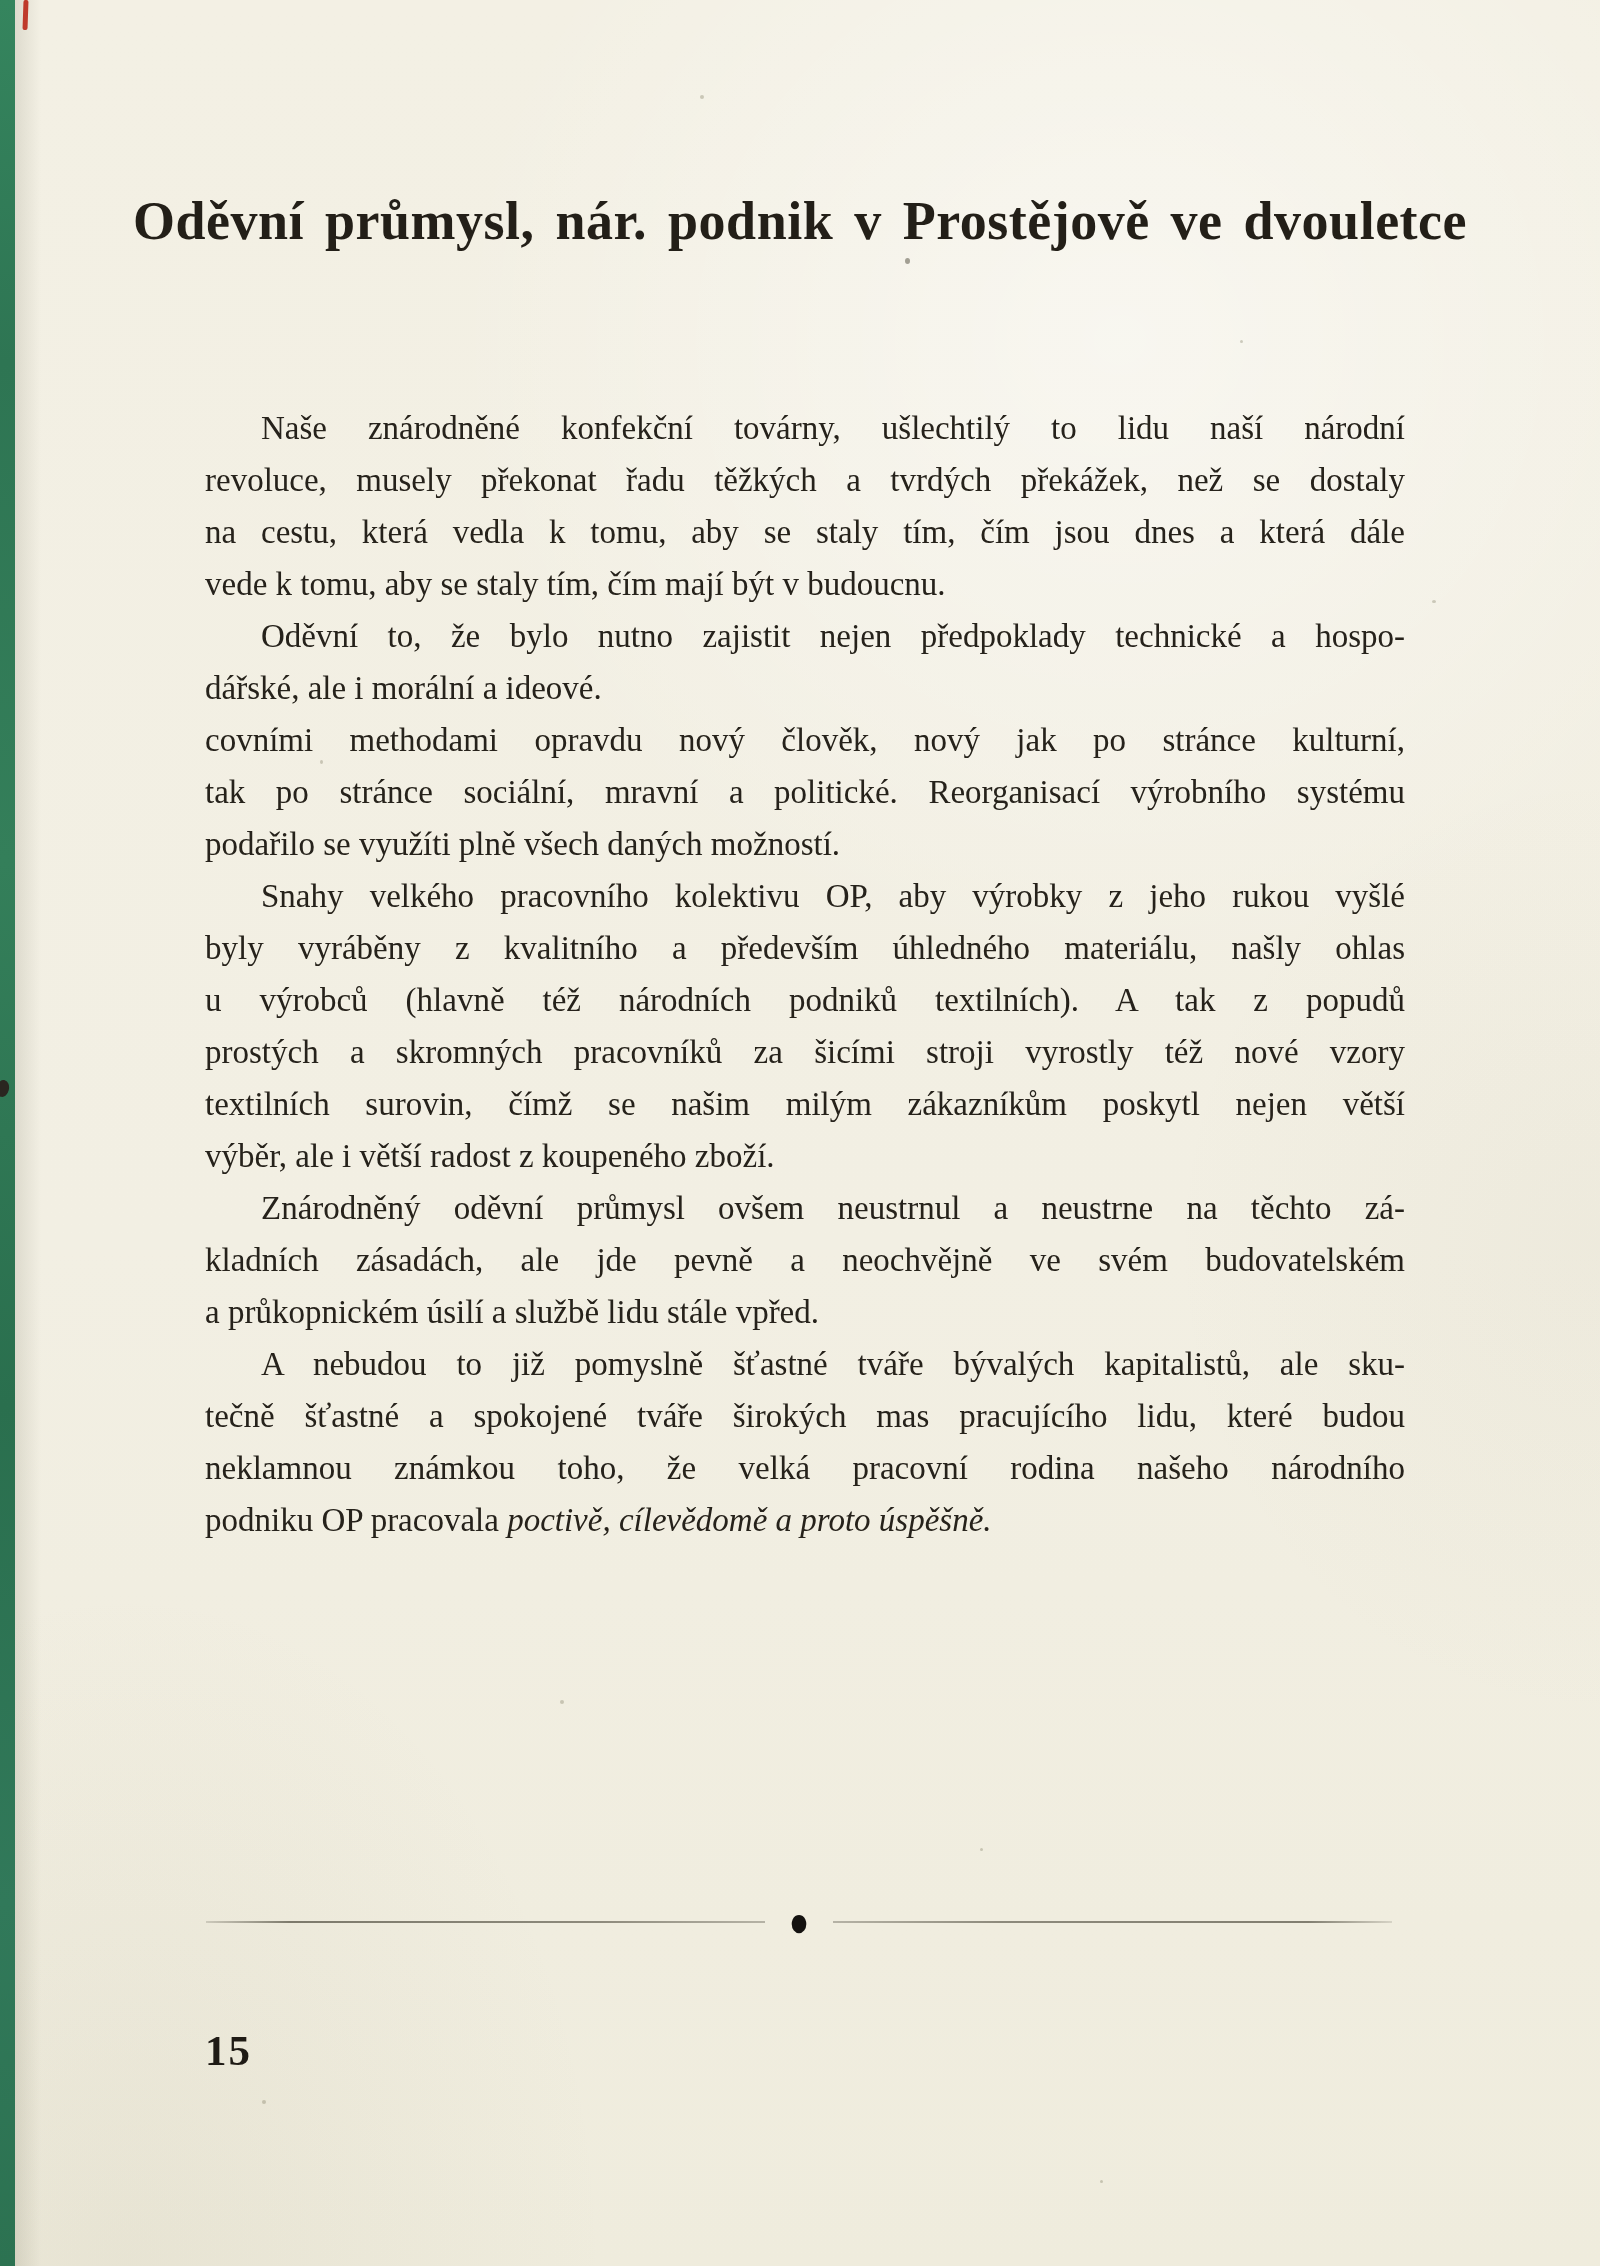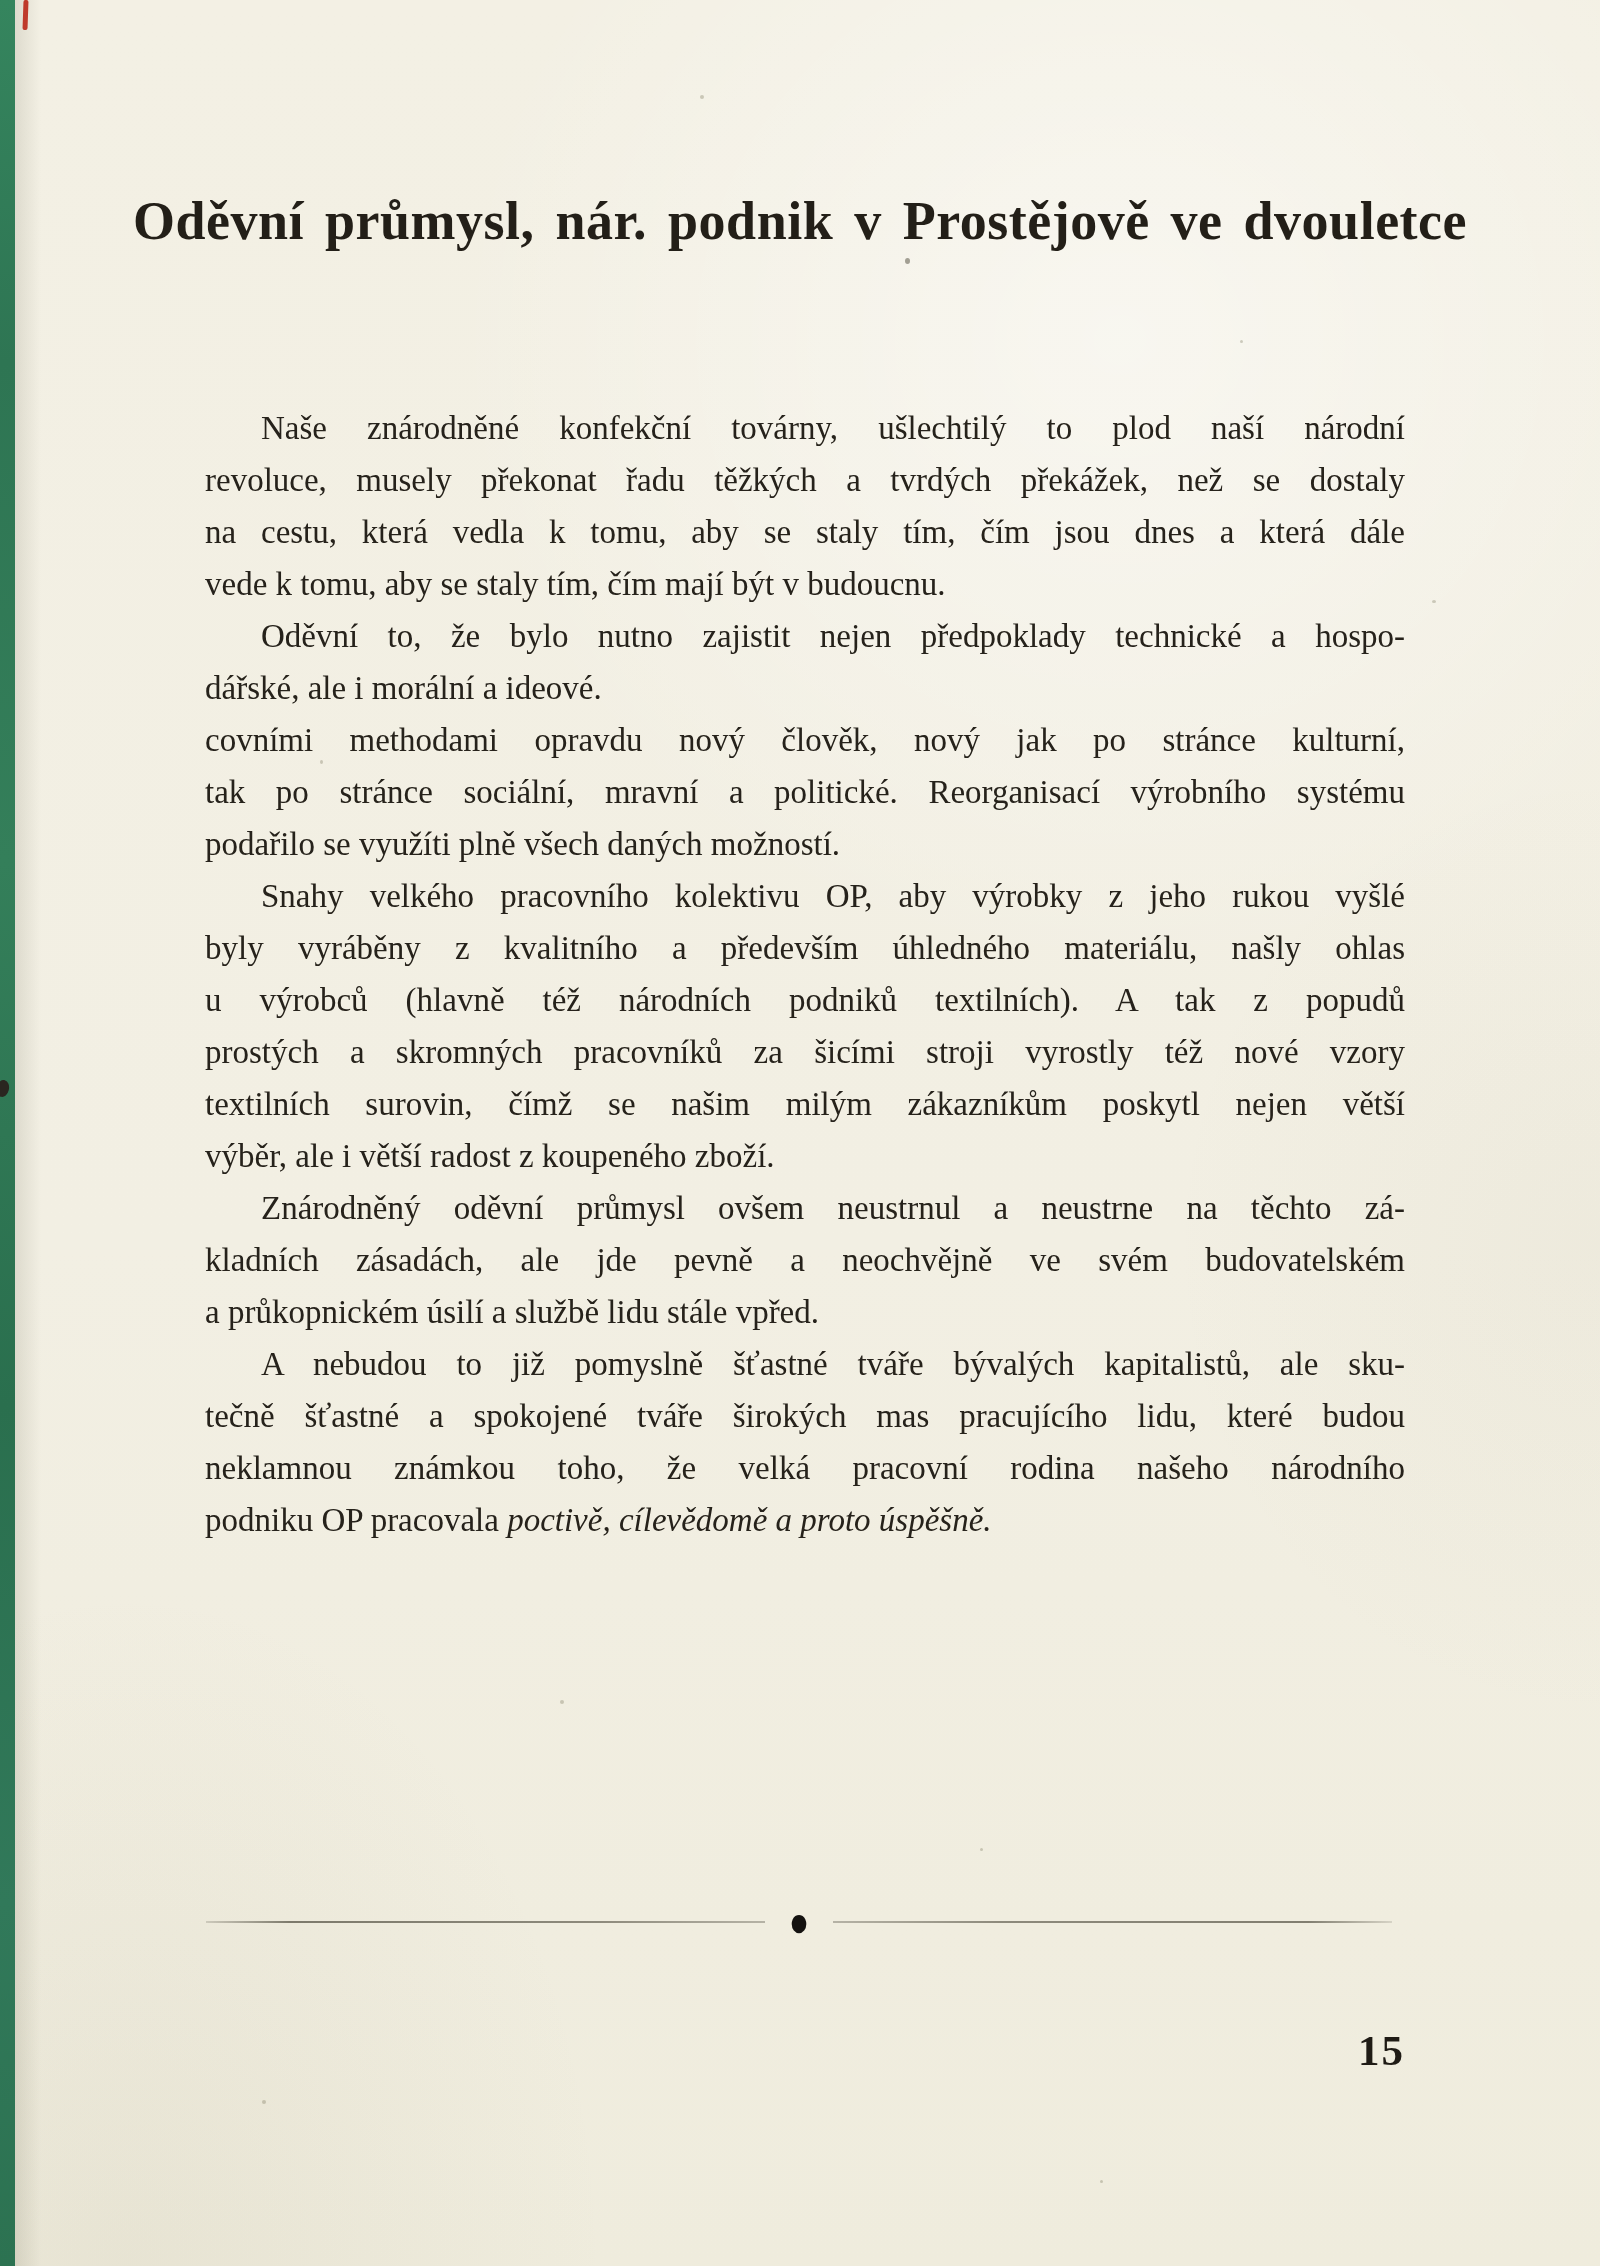--- a/index.html
+++ b/index.html
@@ -58,21 +58,21 @@
   }
   .rule-seg { flex: 1; height: 2px; }
   .rule-seg.left  { background: linear-gradient(90deg, rgba(110,107,95,0.25), #7d7a6c 15%, #8d8a7c 70%, rgba(110,107,95,0.45)); }
   .rule-seg.right { background: linear-gradient(90deg, rgba(110,107,95,0.45), #8d8a7c 30%, #817e70 85%, rgba(110,107,95,0.2)); }
   .rule-dot {
     font-size: 34px; line-height: 34px; color: #141210;
     transform: scaleY(1.25); display: inline-block;
   }
   .page-number {
     position: absolute; top: 2026px; left: 205px; width: 1200px;
-    text-align: right; font-size: 43px; font-weight: bold;
+    font-size: 43px; font-weight: bold;
     color: #1f1b15; letter-spacing: 2px;
   }
   .speck { position: absolute; border-radius: 50%; background: rgba(95,88,62,0.28); }
   .s1 { left: 700px;  top: 95px;   width: 4px; height: 4px; }
   .s2 { left: 1240px; top: 340px;  width: 3px; height: 3px; }
   .s3 { left: 1432px; top: 600px;  width: 4px; height: 3px; }
   .s4 { left: 320px;  top: 760px;  width: 3px; height: 4px; }
   .s5 { left: 560px;  top: 1700px; width: 4px; height: 4px; }
   .s6 { left: 980px;  top: 1848px; width: 3px; height: 3px; }
   .s7 { left: 262px;  top: 2100px; width: 4px; height: 4px; }
@@ -87,21 +87,21 @@
   <div class="edge-strip"></div>
   <div class="edge-shadow"></div>
   <div class="red-tick"></div>
   <div class="edge-mark"></div>
 
   <h1 class="title">Oděvní průmysl, nár. podnik v Prostějově ve dvouletce</h1>
 
   <div class="body-col">
 
     <div class="para">
-      <div class="line indent">Naše znárodněné konfekční továrny, ušlechtilý to plod naší národní</div>
+      <div class="line indent">Naše znárodněné konfekční továrny, ušlechtilý to lidu naší národní</div>
       <div class="line">revoluce, musely překonat řadu těžkých a tvrdých překážek, než se dostaly</div>
       <div class="line">na cestu, která vedla k tomu, aby se staly tím, čím jsou dnes a která dále</div>
       <div class="line last">vede k tomu, aby se staly tím, čím mají být v budoucnu.</div>
     </div>
 
     <div class="para">
       <div class="line indent">Oděvní to, že bylo nutno zajistit nejen předpoklady technické a hospo-</div>
       <div class="line last">dářské, ale i morální a ideové.</div>
     </div>
 

